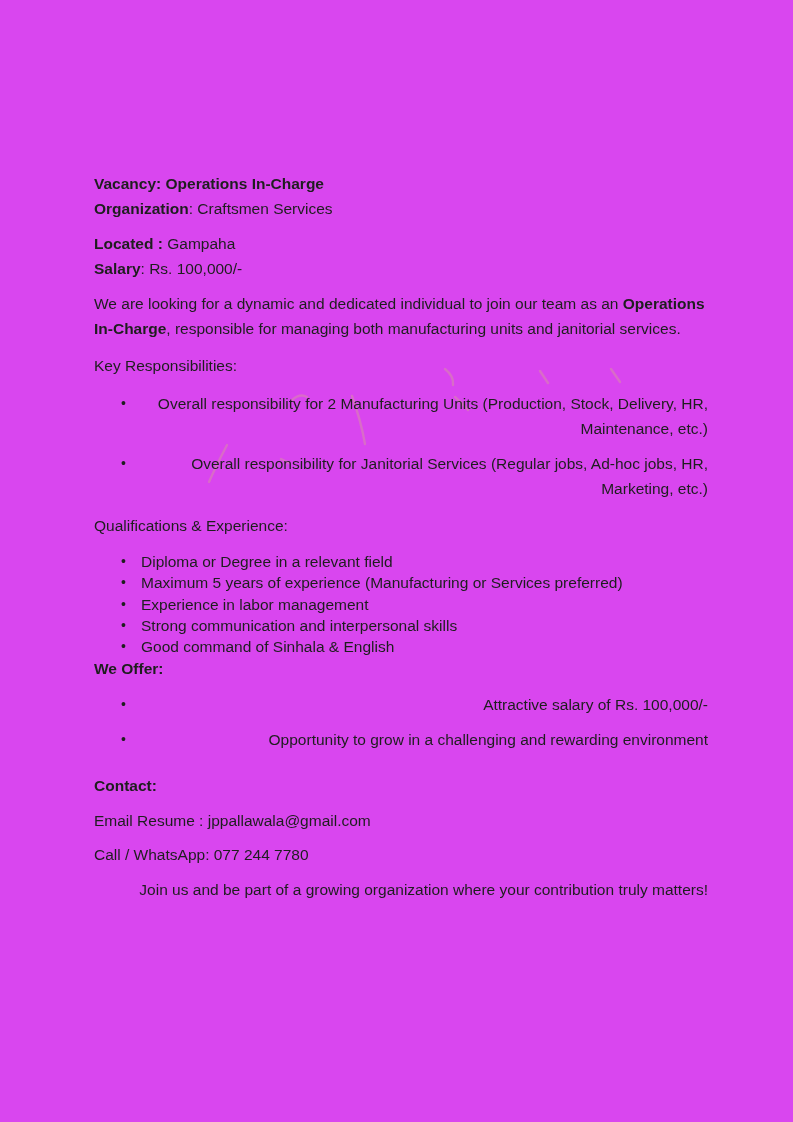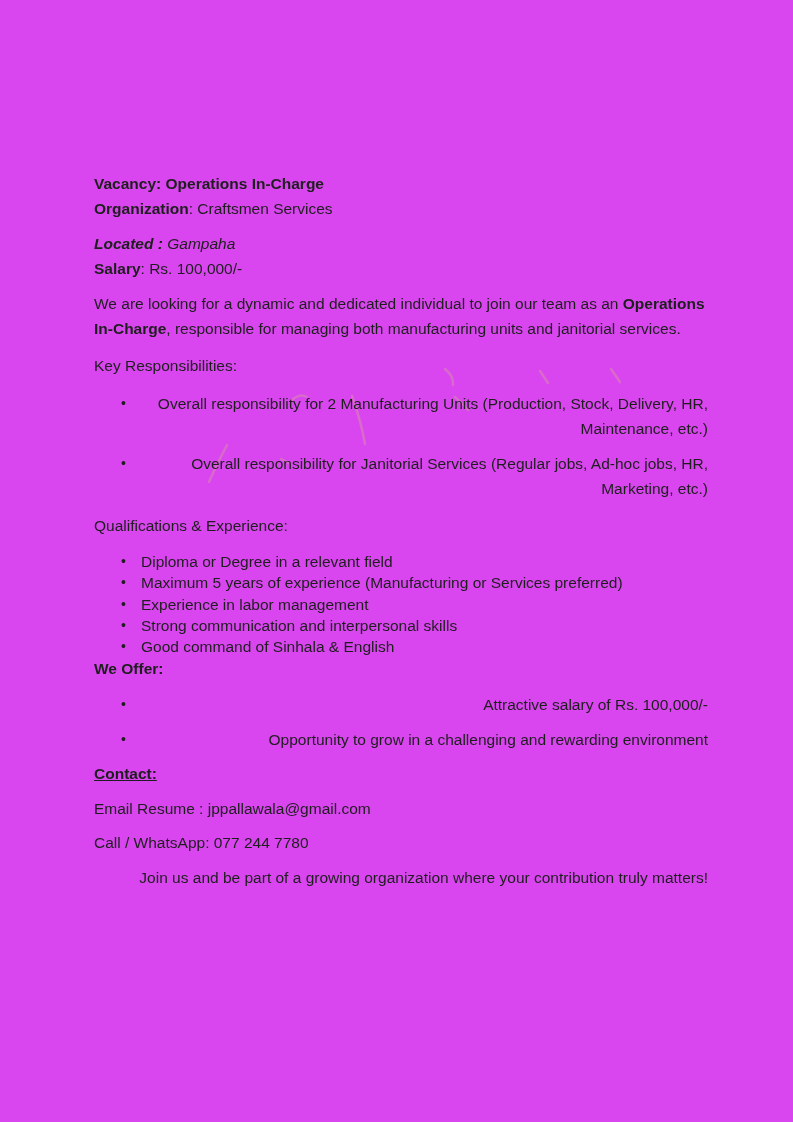--- a/index.html
+++ b/index.html
@@ -30,21 +30,21 @@
     top: 172px;
     width: 614px;
     font-size: 15.5px;
     line-height: 24.5px;
   }
   p { margin: 0; }
   b, .bold { font-weight: bold; }
 
   .title-line     { line-height: 24.5px; font-weight: bold; }
   .org-line       { line-height: 24.5px; }
-  .loc-line       { margin-top: 10px; line-height: 25px; font-style: italic; }
+  .loc-line       { margin-top: 10px; line-height: 25px; }
   .salary-line    { line-height: 25px; }
   .intro          { margin-top: 11px; line-height: 24.5px; }
   .section-head   { margin-top: 13px; font-weight: normal; line-height: 24px; }
 
   ul.bullets {
     list-style: none;
     margin: 0;
     padding: 0;
   }
   ul.bullets li {
@@ -60,21 +60,21 @@
 
   ul.loose { margin-top: 13px; }
   ul.loose li { line-height: 25px; margin-bottom: 10px; text-align: right; }
   ul.loose li:last-child { margin-bottom: 0; }
 
   ul.tight { margin-top: 13px; }
   ul.tight li { line-height: 21.3px; margin-bottom: 0; }
 
   .we-offer-head  { margin-top: 1px; font-weight: bold; line-height: 21px; }
   .offer-list     { margin-top: 14px; }
-  .contact-head   { margin-top: 10px; font-weight: bold; line-height: 24px; text-decoration: underline; }
+  .contact-head   { margin-top: 22px; font-weight: bold; line-height: 24px; }
   .contact-line   { margin-top: 10.5px; line-height: 24px; }
   .closing-line   { margin-top: 10.5px; line-height: 24px; text-align: right; }
 </style>
 </head>
 <body>
 
 <div class="page">
 
   <svg class="scan-marks" viewBox="0 0 793 1122">
     <g fill="none" stroke="#d99a9a" stroke-width="2.4" stroke-linecap="round" opacity="0.45">

